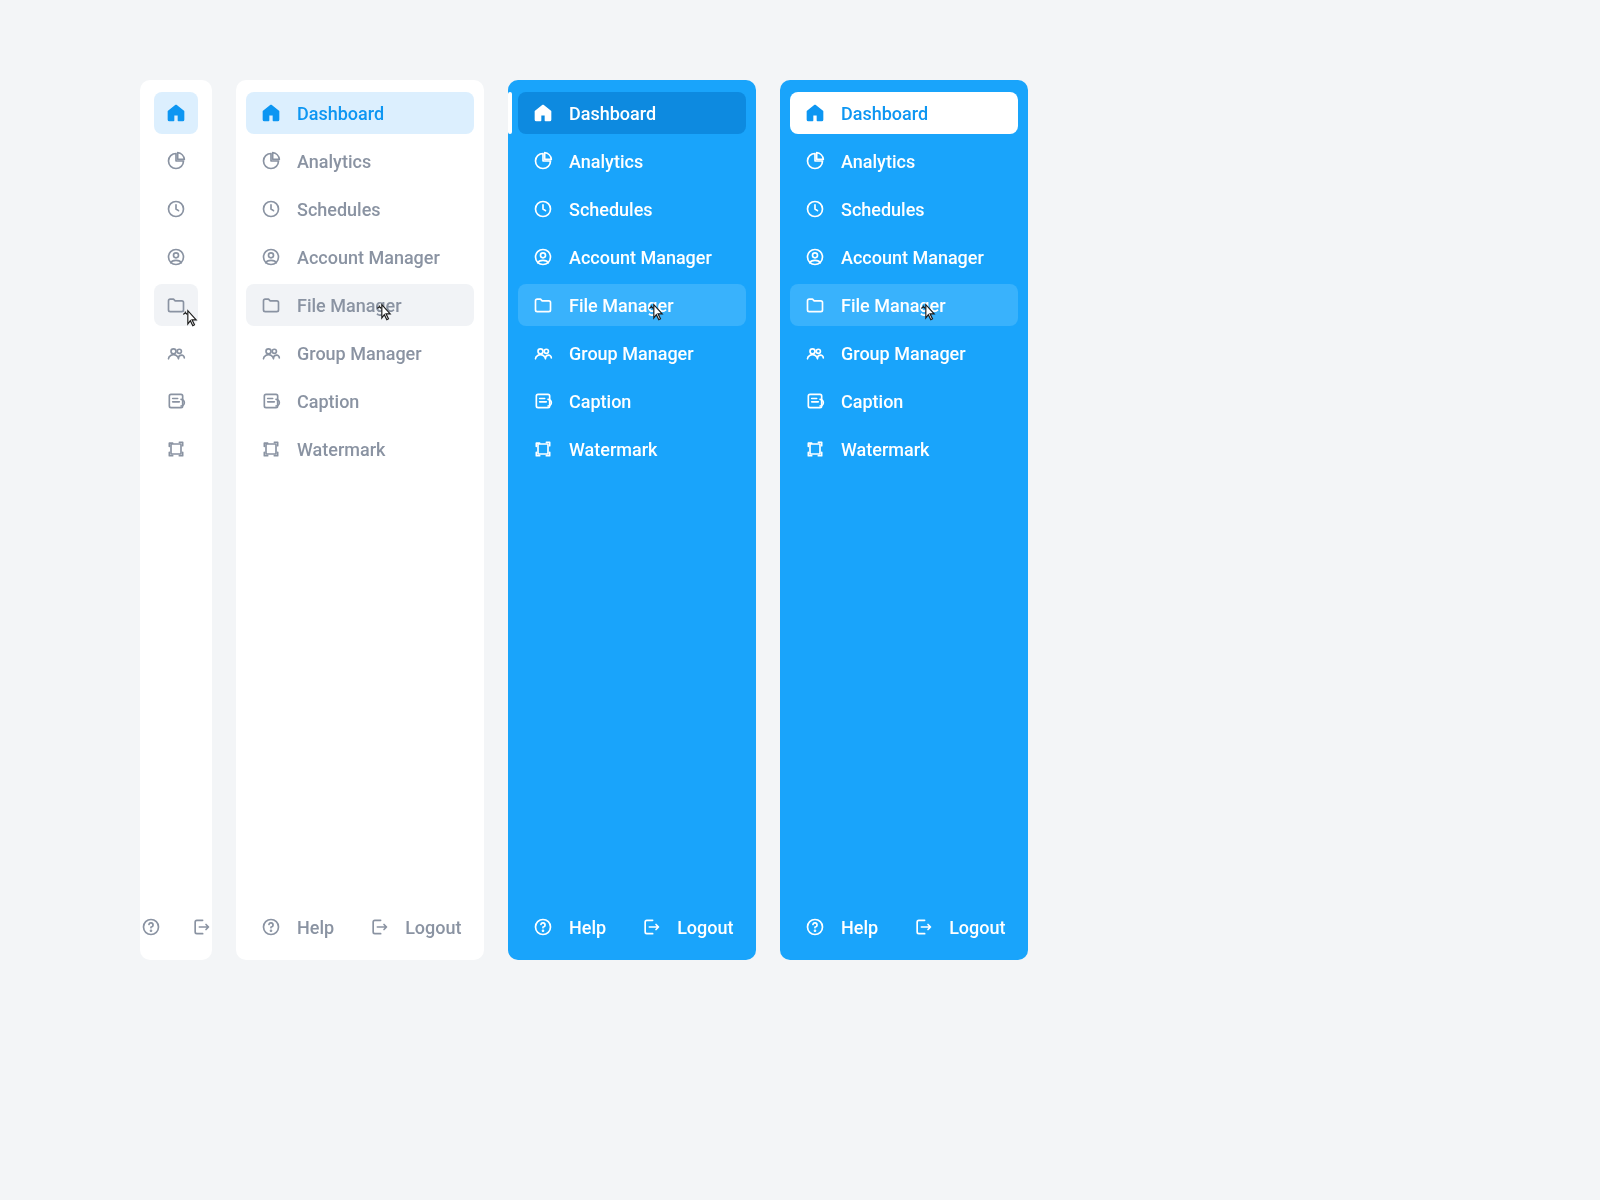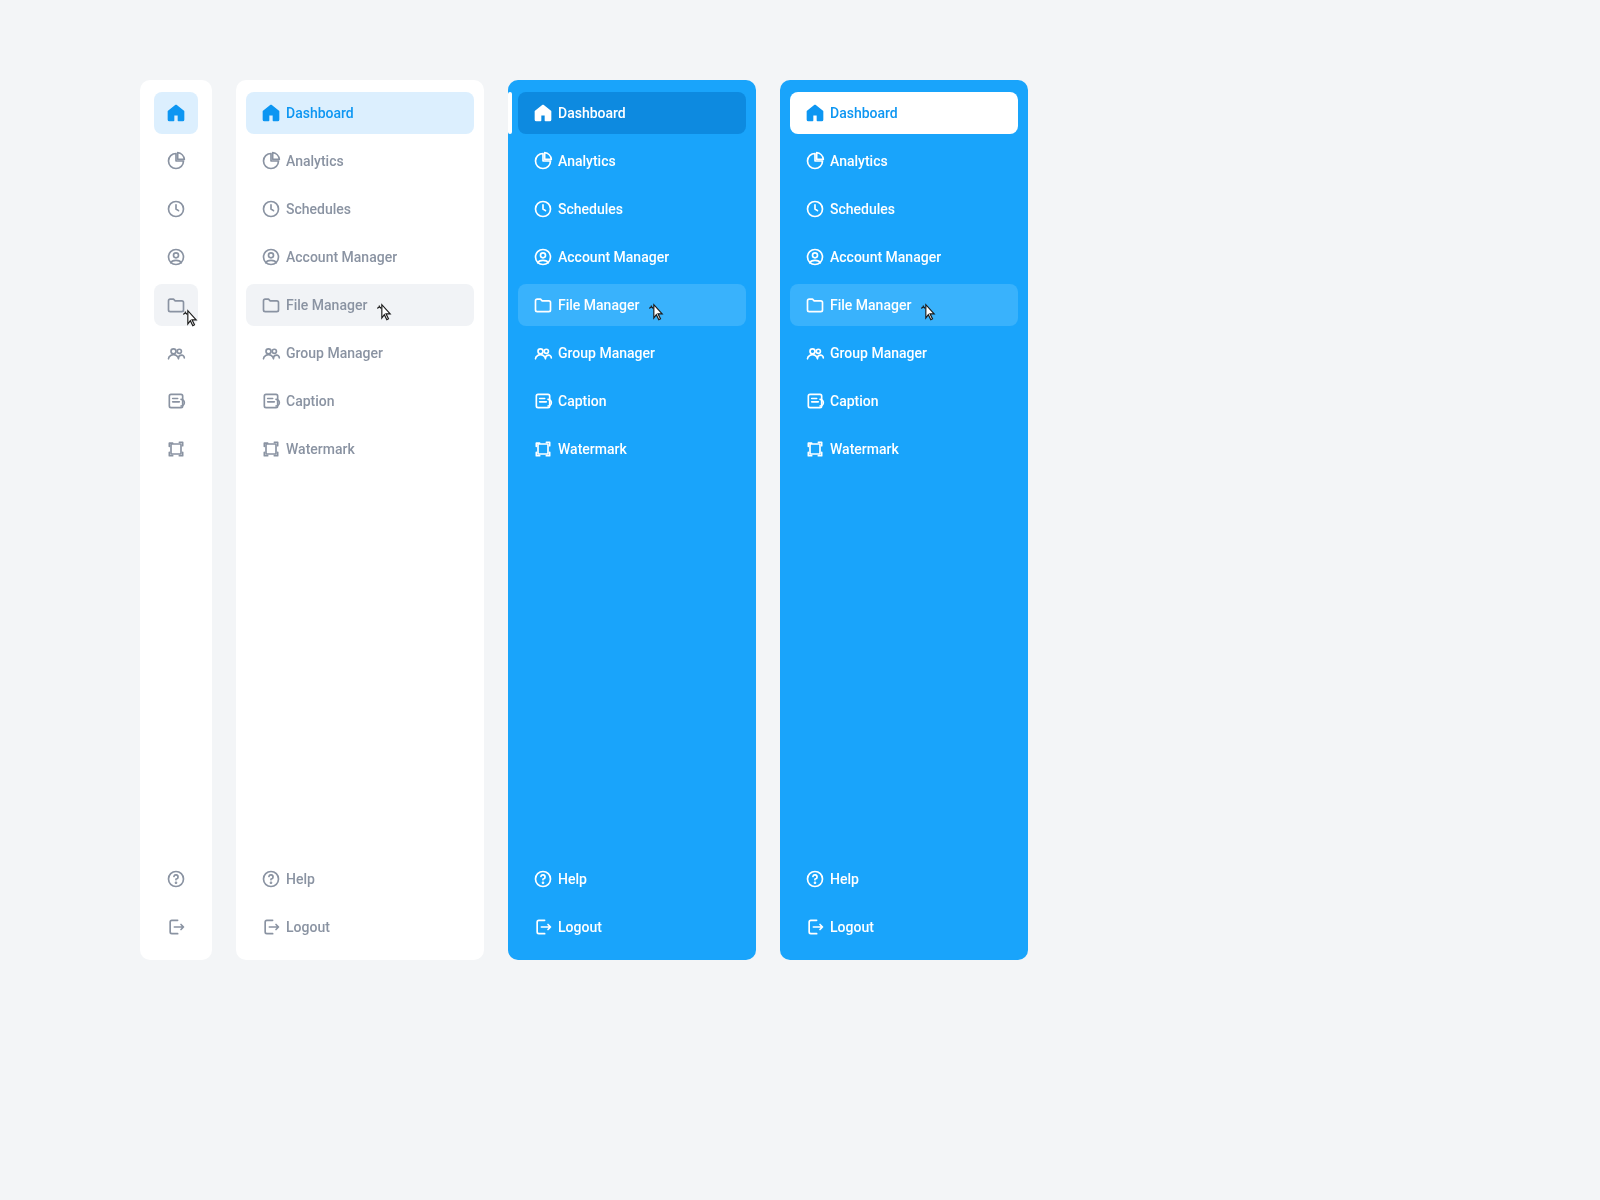--- a/index.html
+++ b/index.html
@@ -28,31 +28,31 @@
     background: #19a4fb;
   }
   .sidebar.collapsed {
     width: 72px;
     align-items: center;
   }
   .sidebar.expanded {
     width: 248px;
   }
   .nav-group { flex: 1; display: flex; flex-direction: column; gap: 6px; }
-  .footer-group { display: flex; flex-direction: column; gap: 6px; margin-top: auto; }
+  .footer-group { display: flex; flex-direction: row; gap: 6px; margin-top: auto; }
 
   .item {
     display: flex;
     align-items: center;
     height: 42px;
     border-radius: 8px;
     padding: 0 14px;
-    gap: 4px;
+    gap: 15px;
     cursor: pointer;
-    font-size: 14px;
+    font-size: 18px;
     font-weight: 500;
     position: relative;
   }
   .sidebar.collapsed .item { padding: 0; width: 44px; justify-content: center; }
 
   
   .sidebar.light .item { color: #8a93a2; }
   .sidebar.light .item .icon svg { stroke: #8a93a2; fill: none; }
   .sidebar.light .item.active { background: #dceffe; color: #0d96f2; }
   .sidebar.light .item.active .icon svg { stroke: #0d96f2; }

